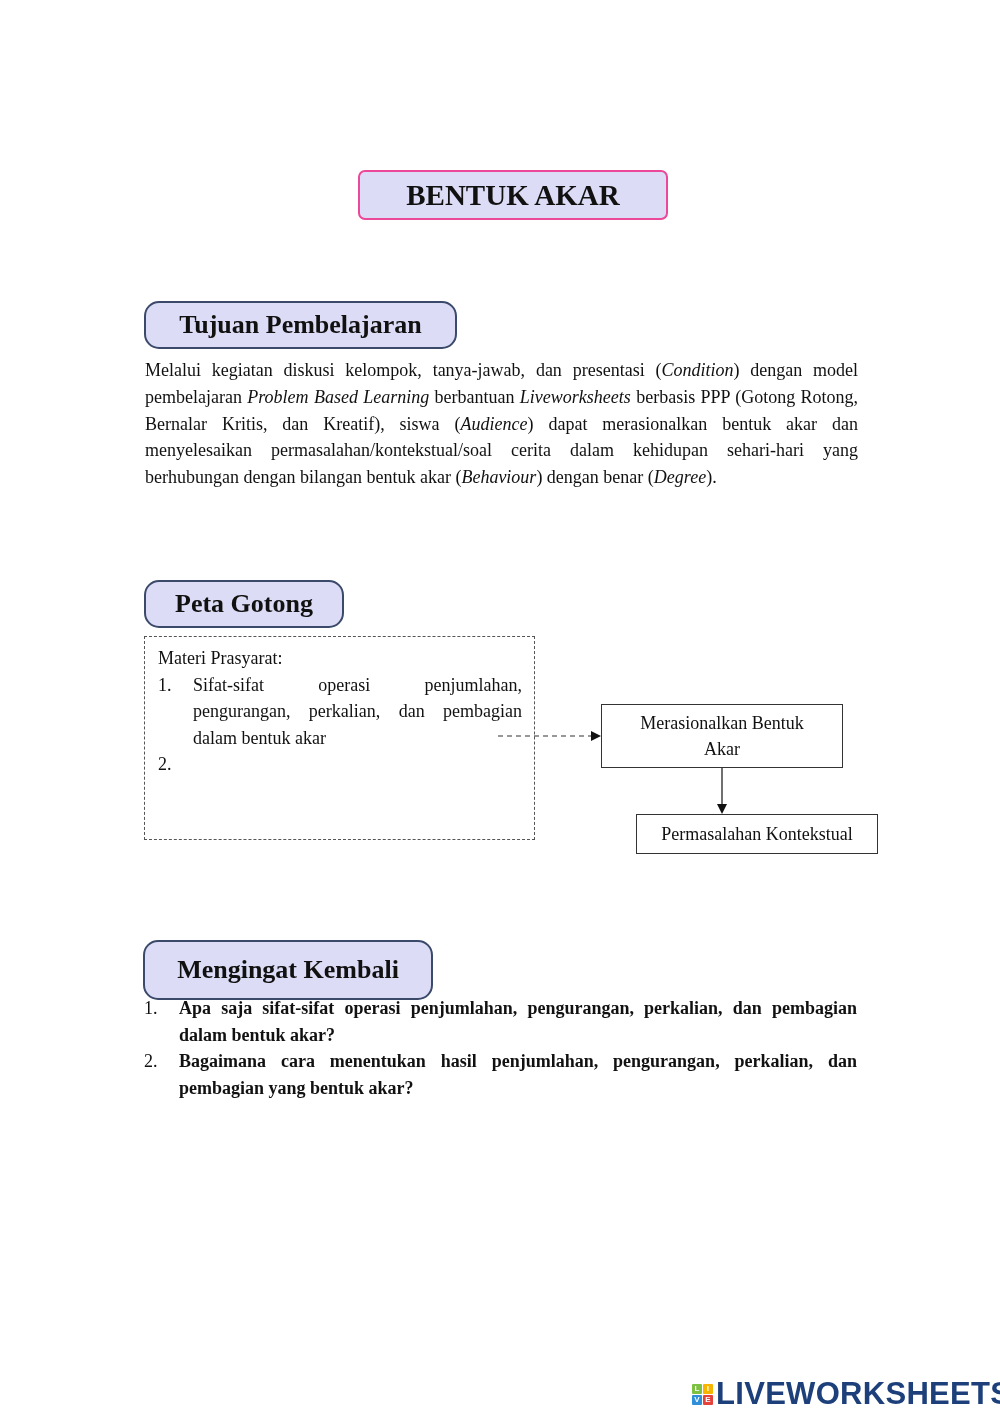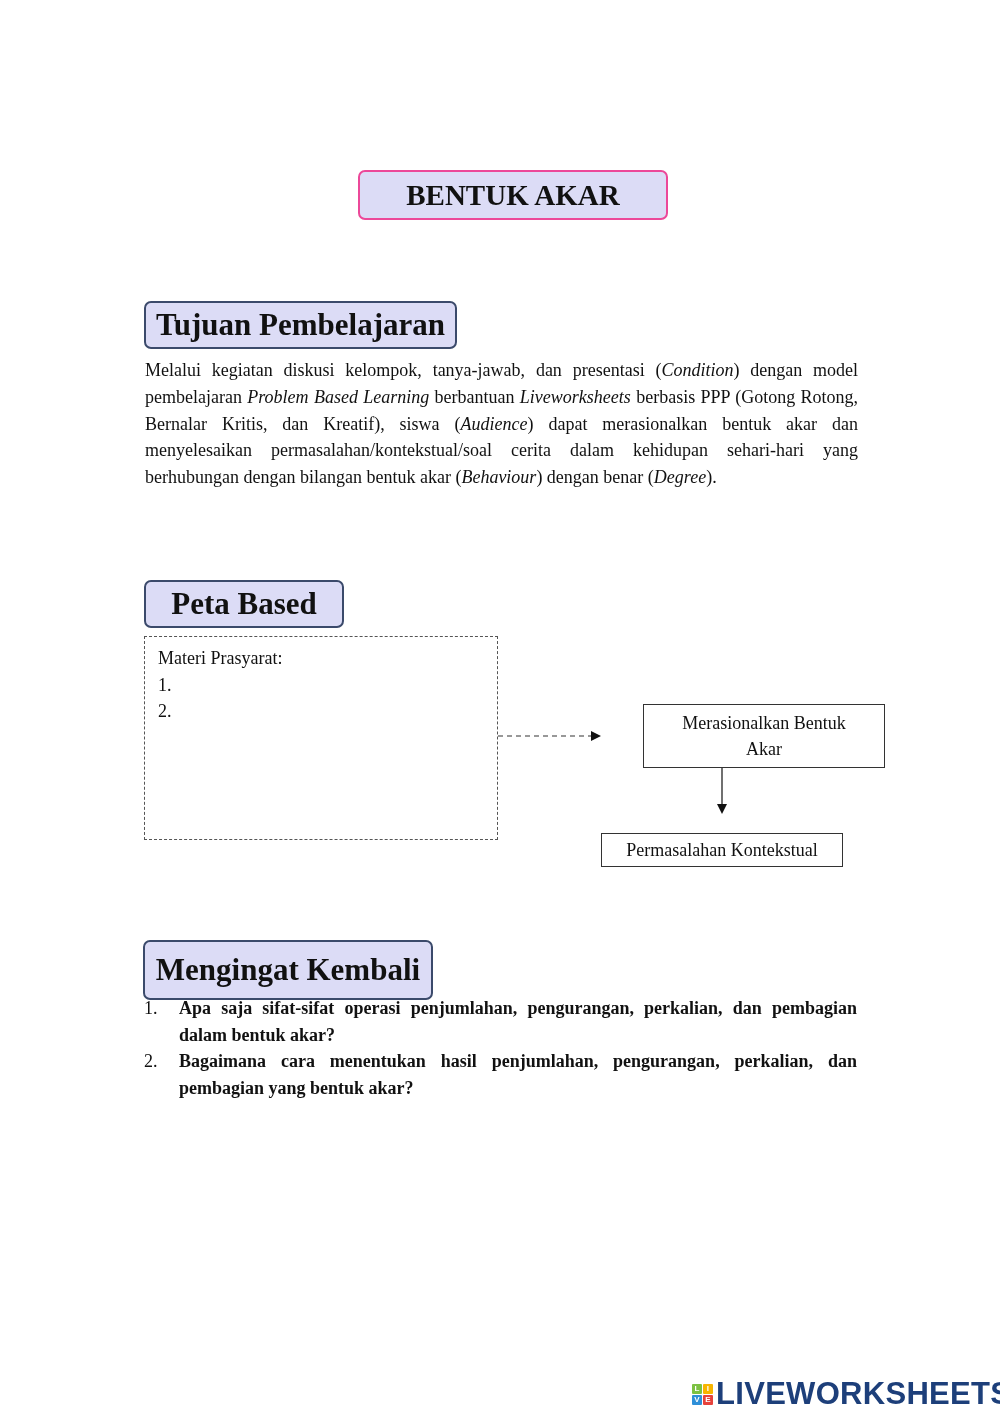--- a/index.html
+++ b/index.html
@@ -9,31 +9,31 @@
     overflow: hidden;
   }
   .abs { position: absolute; }
   .title-box {
     left: 358px; top: 170px; width: 310px; height: 50px;
     background: #dcdcf6; border: 2px solid #ec4899; border-radius: 7px;
     display: flex; align-items: center; justify-content: center;
     font-weight: bold; font-size: 29px; box-sizing: border-box;
   }
   .sec-box {
-    background: #dcdcf6; border: 2px solid #3b4a6b; border-radius: 7px;
+    background: #dcdcf6; border: 2px solid #3b4a6b; border-radius: 15px;
     display: flex; align-items: center; justify-content: center;
-    font-weight: bold; font-size: 31px; box-sizing: border-box;
+    font-weight: bold; font-size: 26px; box-sizing: border-box;
   }
   .para {
     left: 144px; top: 356px; width: 713px; font-size: 18px; line-height: 26.8px;
     text-align: justify; margin: 1px;
   }
   .para i { font-style: italic; }
   .prereq {
-    left: 144px; top: 636px; width: 354px; height: 204px;
+    left: 144px; top: 636px; width: 391px; height: 204px;
     border: 1px dashed #555; box-sizing: border-box; padding: 8px 12px 0 13px;
     font-size: 18px; line-height: 26.5px;
   }
   .prereq ol { margin: 0; padding: 0; list-style: none; }
   .prereq li { display: flex; }
   .prereq .num { width: 35px; flex: none; }
   .prereq .txt { text-align: justify; text-align-last: left; flex: 1; }
   .flow-box {
     border: 1px solid #333; box-sizing: border-box; background: #fff;
     font-size: 18px; line-height: 26px; text-align: center;
@@ -52,43 +52,44 @@
   .logo-grid span { font-size: 8px; color: #fff; display: flex; align-items: center; justify-content: center; border-radius: 1px; line-height: 1; }
 </style>
 </head>
 <body>
 
 <div class="abs title-box">BENTUK AKAR</div>
 
 <div class="abs sec-box" style="left:144px;top:301px;width:313px;height:48px;">Tujuan Pembelajaran</div>
 <p class="abs para" id="tujuan-para"><span>Melalui kegiatan diskusi kelompok, tanya-jawab, dan presentasi (</span><i>Condition</i><span>) dengan model pembelajaran </span><i>Problem Based Learning</i><span> berbantuan </span><i>Liveworksheets</i><span> berbasis PPP (Gotong Rotong, Bernalar Kritis, dan Kreatif), siswa (</span><i>Audience</i><span>) dapat merasionalkan bentuk akar dan menyelesaikan permasalahan/kontekstual/soal cerita dalam kehidupan sehari-hari yang berhubungan dengan bilangan bentuk akar (</span><i>Behaviour</i><span>) dengan benar (</span><i>Degree</i><span>).</span></p>
 
-<div class="abs sec-box" style="left:144px;top:580px;width:200px;height:48px;">Peta Based</div>
+<div class="abs sec-box" style="left:144px;top:580px;width:200px;height:48px;">Peta Gotong</div>
 
 <div class="abs prereq">
   <div>Materi Prasyarat:</div>
   <ol>
     <li>
       <span class="num">1.</span>
+      <span class="txt">Sifat-sifat operasi penjumlahan, pengurangan, perkalian, dan pembagian dalam bentuk akar</span>
     </li>
     <li>
       <span class="num">2.</span>
     </li>
   </ol>
 </div>
 
 <svg class="abs" style="left:0;top:0;" width="1000" height="1414">
   <line x1="498" y1="736" x2="591" y2="736" stroke="#333" stroke-width="1.2" stroke-dasharray="5,4"></line>
   <polygon points="591,731 601,736 591,741" fill="#111"></polygon>
   <line x1="722" y1="768" x2="722" y2="804" stroke="#111" stroke-width="1.2"></line>
   <polygon points="717,804 727,804 722,814" fill="#111"></polygon>
 </svg>
 
-<div class="abs flow-box" style="left:601px;top:704px;width:242px;height:64px;padding:12px 20px;margin-left:42px;">Merasionalkan Bentuk Akar</div>
-<div class="abs flow-box" style="left:601px;top:814px;width:242px;height:34px;margin-top:19px;">Permasalahan Kontekstual</div>
+<div class="abs flow-box" style="left:601px;top:704px;width:242px;height:64px;padding:12px 20px;">Merasionalkan Bentuk Akar</div>
+<div class="abs flow-box" style="left:636px;top:814px;width:242px;height:40px;">Permasalahan Kontekstual</div>
 
 <div class="abs sec-box" style="left:143px;top:940px;width:290px;height:60px;">Mengingat Kembali</div>
 
 <ol class="abs qlist">
   <li>
     <span class="num">1.</span>
     <span class="txt">Apa saja sifat-sifat operasi penjumlahan, pengurangan, perkalian, dan pembagian dalam bentuk akar?</span>
   </li>
   <li>
     <span class="num">2.</span>

